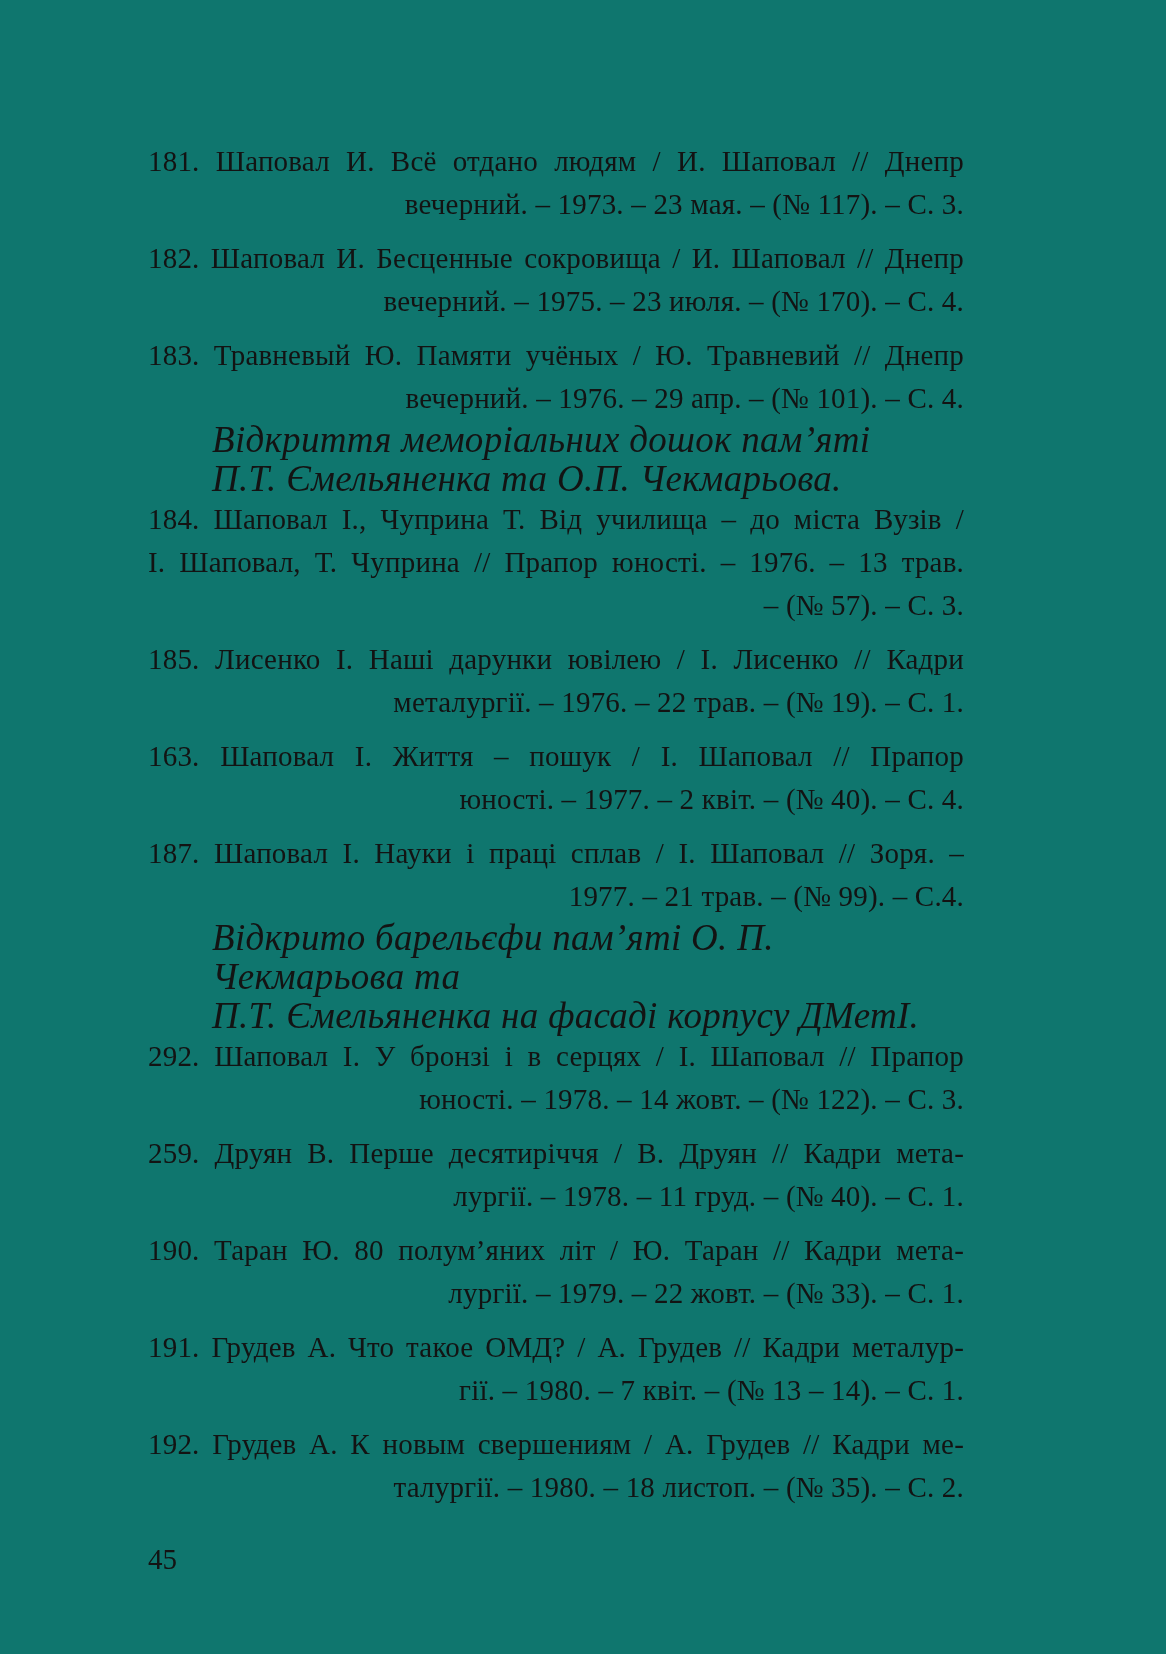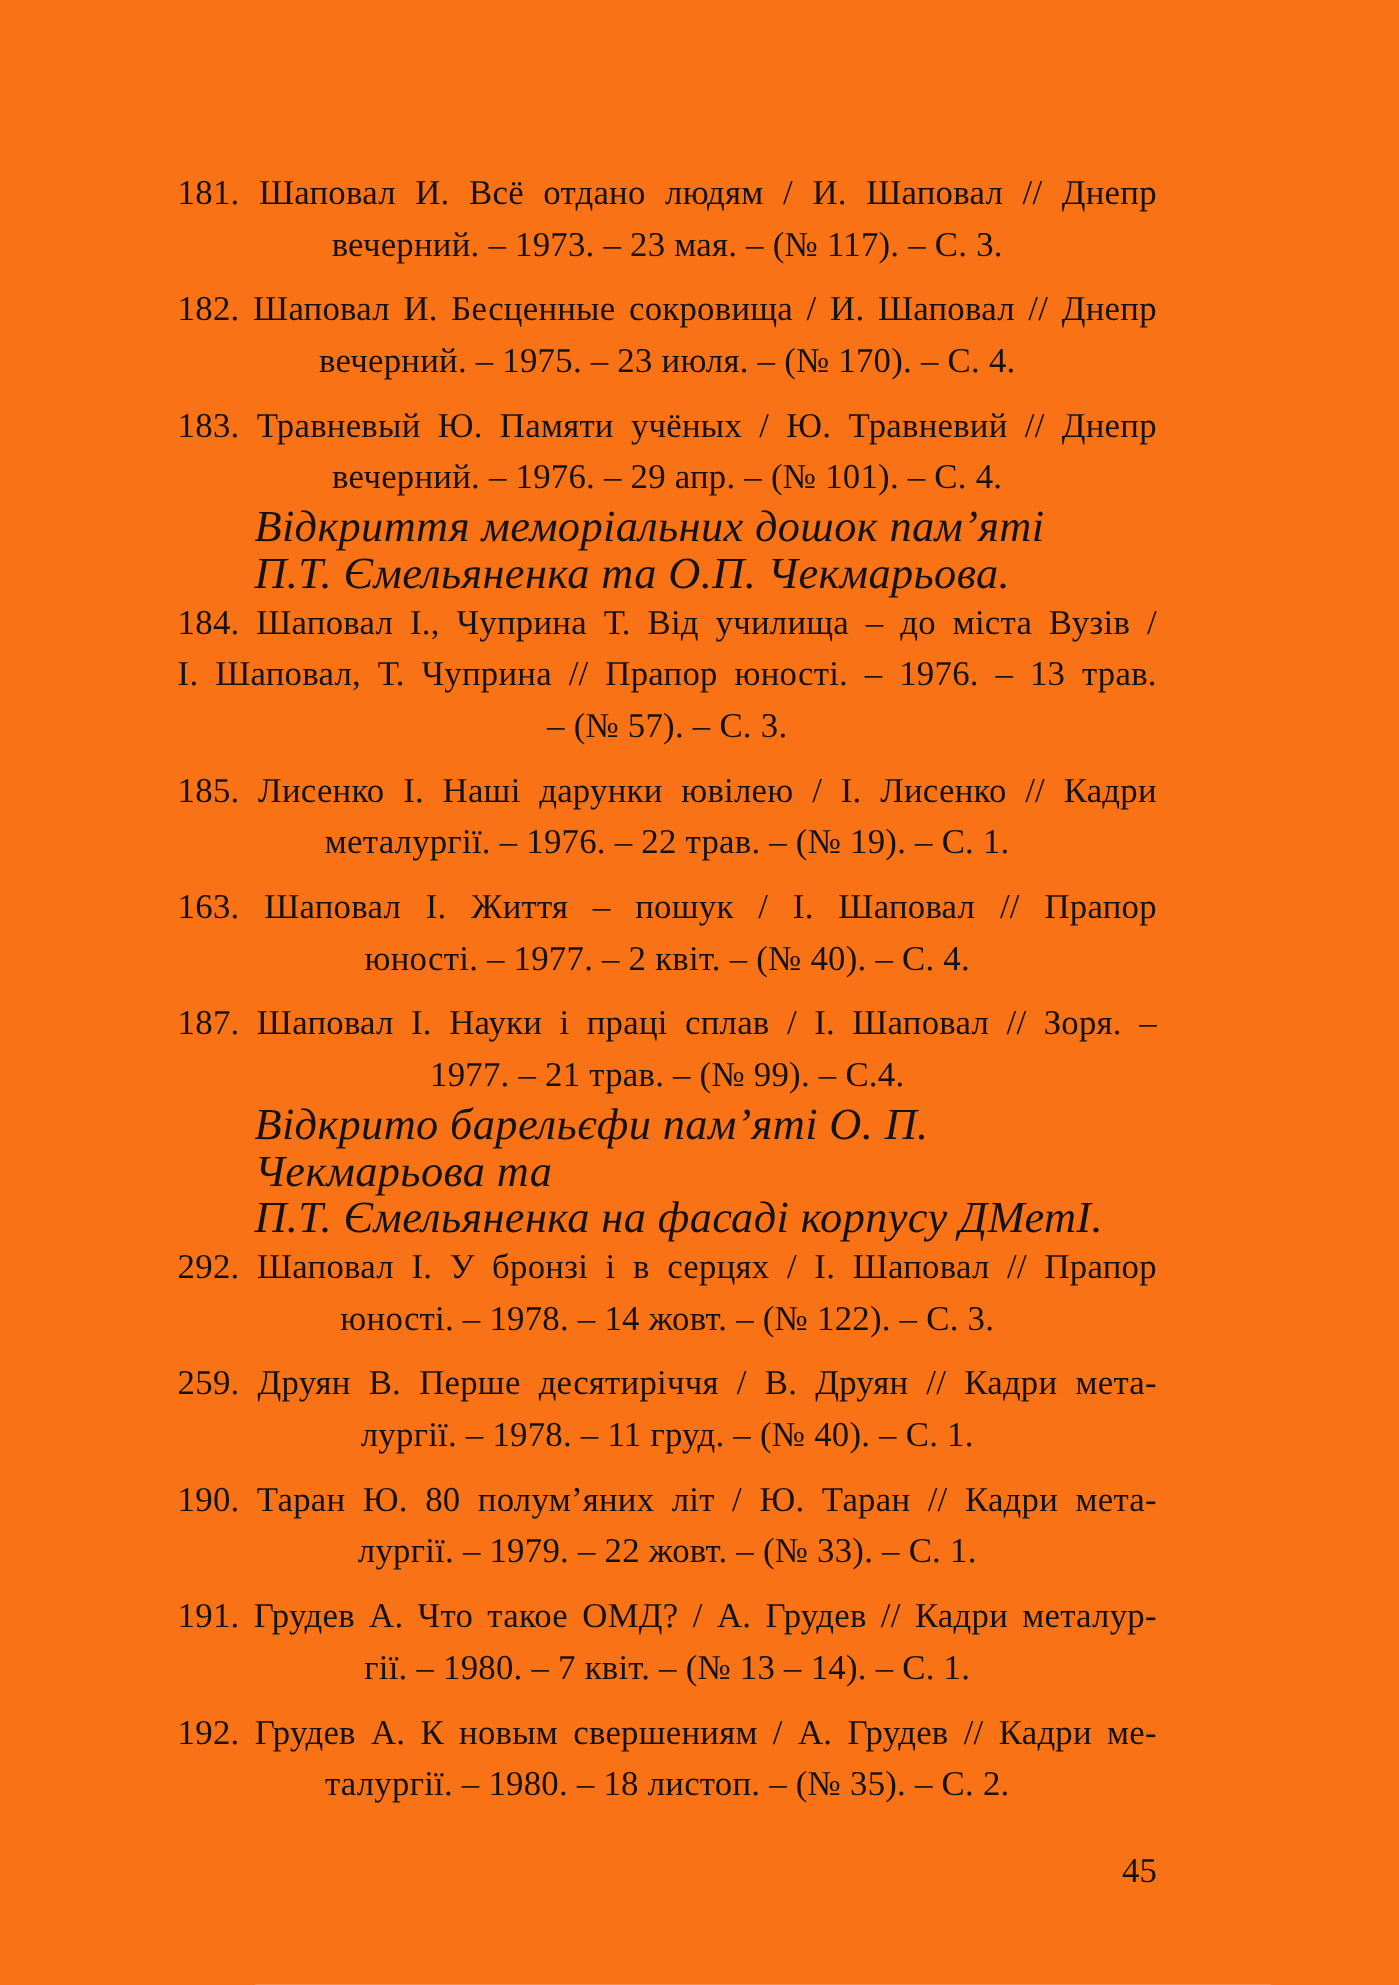--- a/index.html
+++ b/index.html
@@ -13,58 +13,58 @@
     position: relative;
     font-family: "Liberation Serif", "DejaVu Serif", serif;
     color: #131313;
     overflow: hidden;
   }
   .page {
     position: absolute;
     left: 0; top: 0;
     width: 1166px;
     height: 1654px;
-    background: #f97316;
+    background: #0f766e;
   }
   .content {
     position: absolute;
     left: 148px;
     top: 140px;
     width: 816px;
   }
   .entry {
     font-size: 29px;
     line-height: 43px;
     margin: 0 0 11px 0;
     letter-spacing: 0.2px;
   }
   .entry.no-gap {
     margin-bottom: 0;
   }
   .line {
-    text-align: center;
+    text-align: right;
     white-space: normal;
   }
   .line.just {
     text-align: justify;
     text-align-last: justify;
   }
   .note {
     font-style: italic;
     font-size: 37px;
     line-height: 39px;
     padding-left: 64px;
     letter-spacing: 0.3px;
   }
   .page-number {
     position: absolute;
     left: 148px;
     top: 1538px;
     width: 816px;
-    text-align: right;
+    text-align: left;
     font-size: 29px;
     line-height: 43px;
   }
 </style>
 </head>
 <body>
 
 <div class="page">
   <main class="content">
       <div class="entry">

